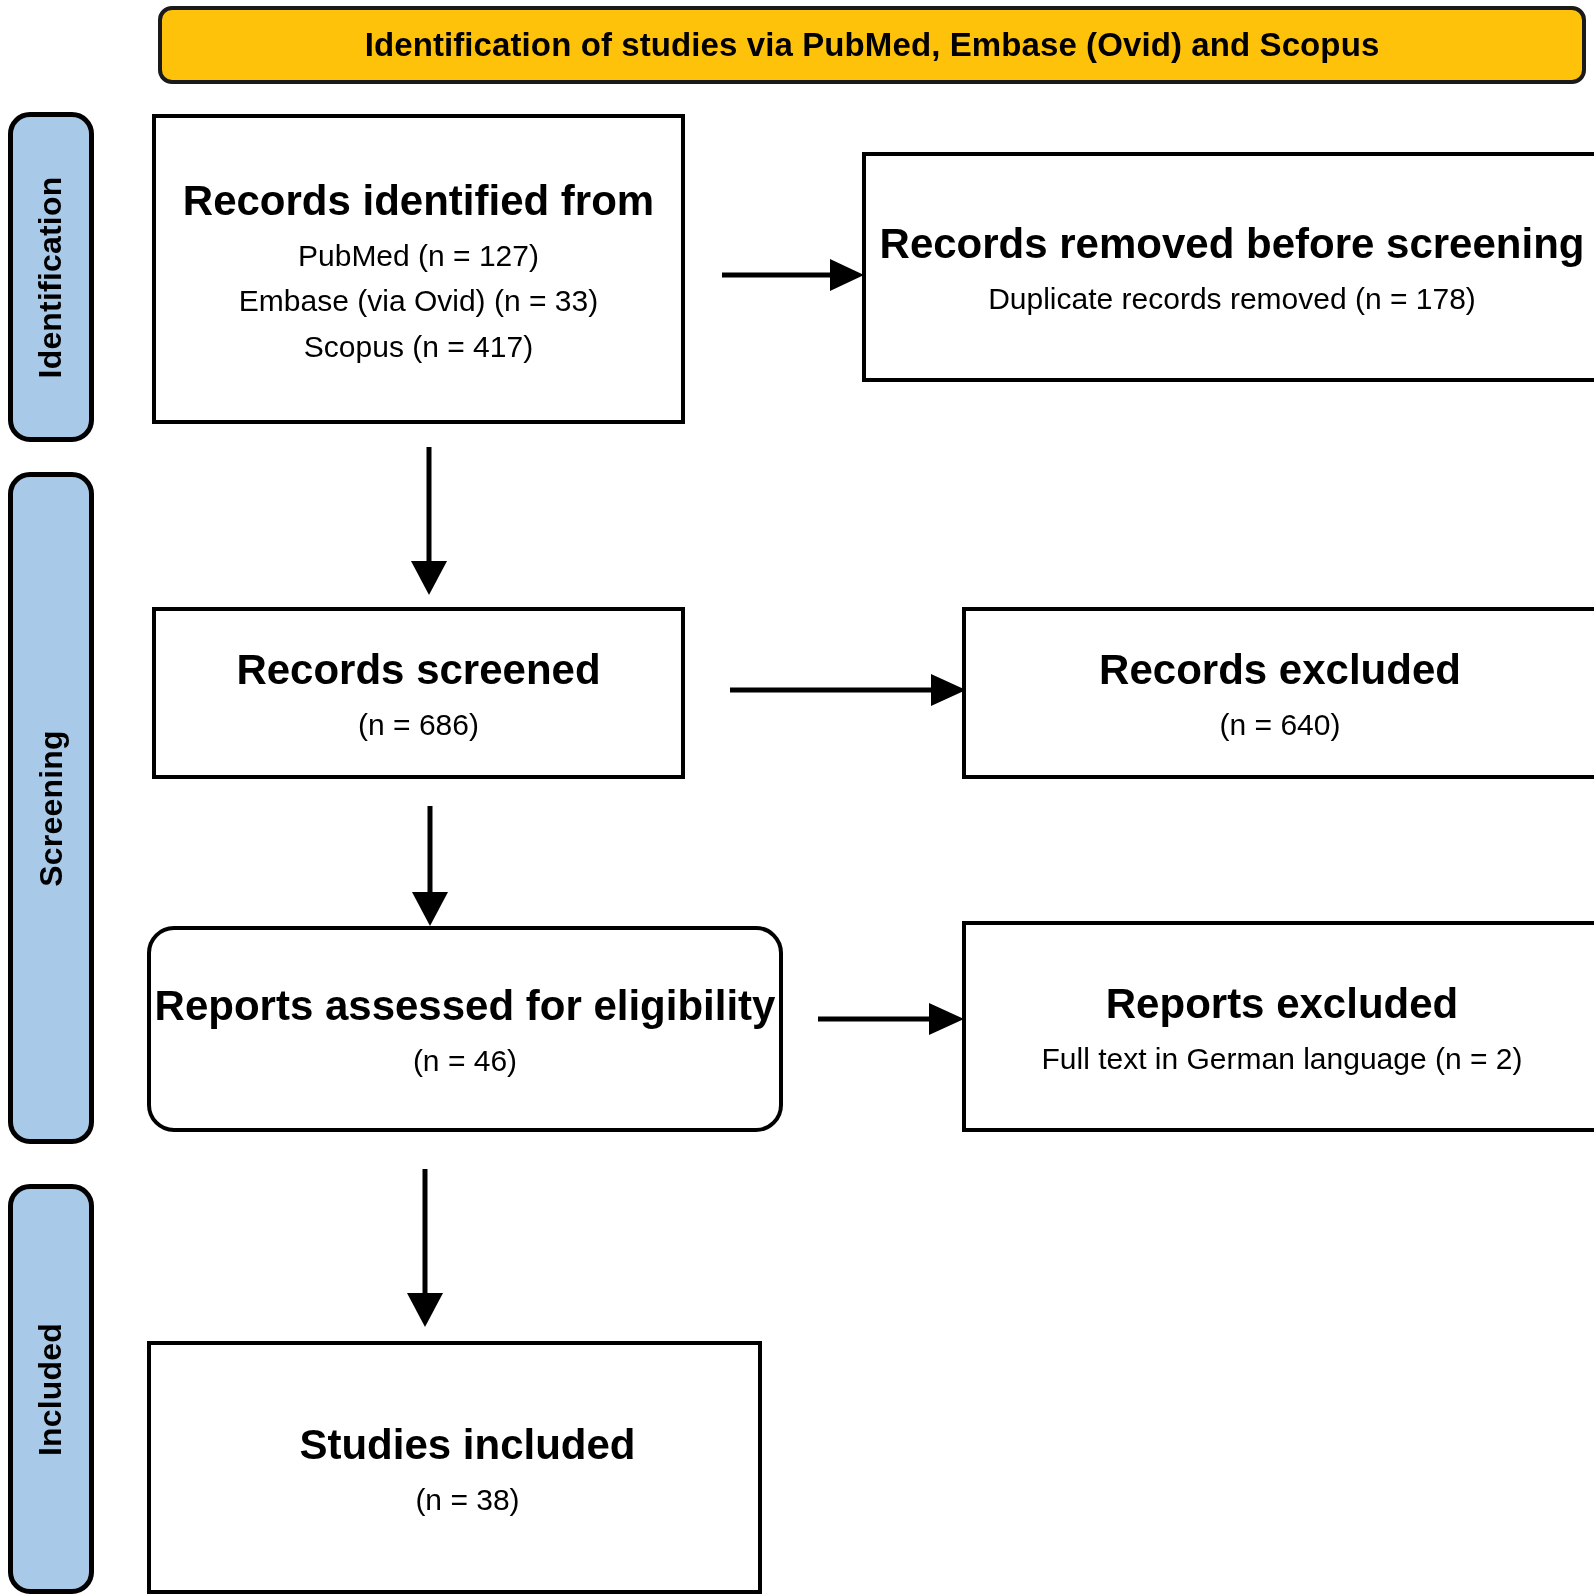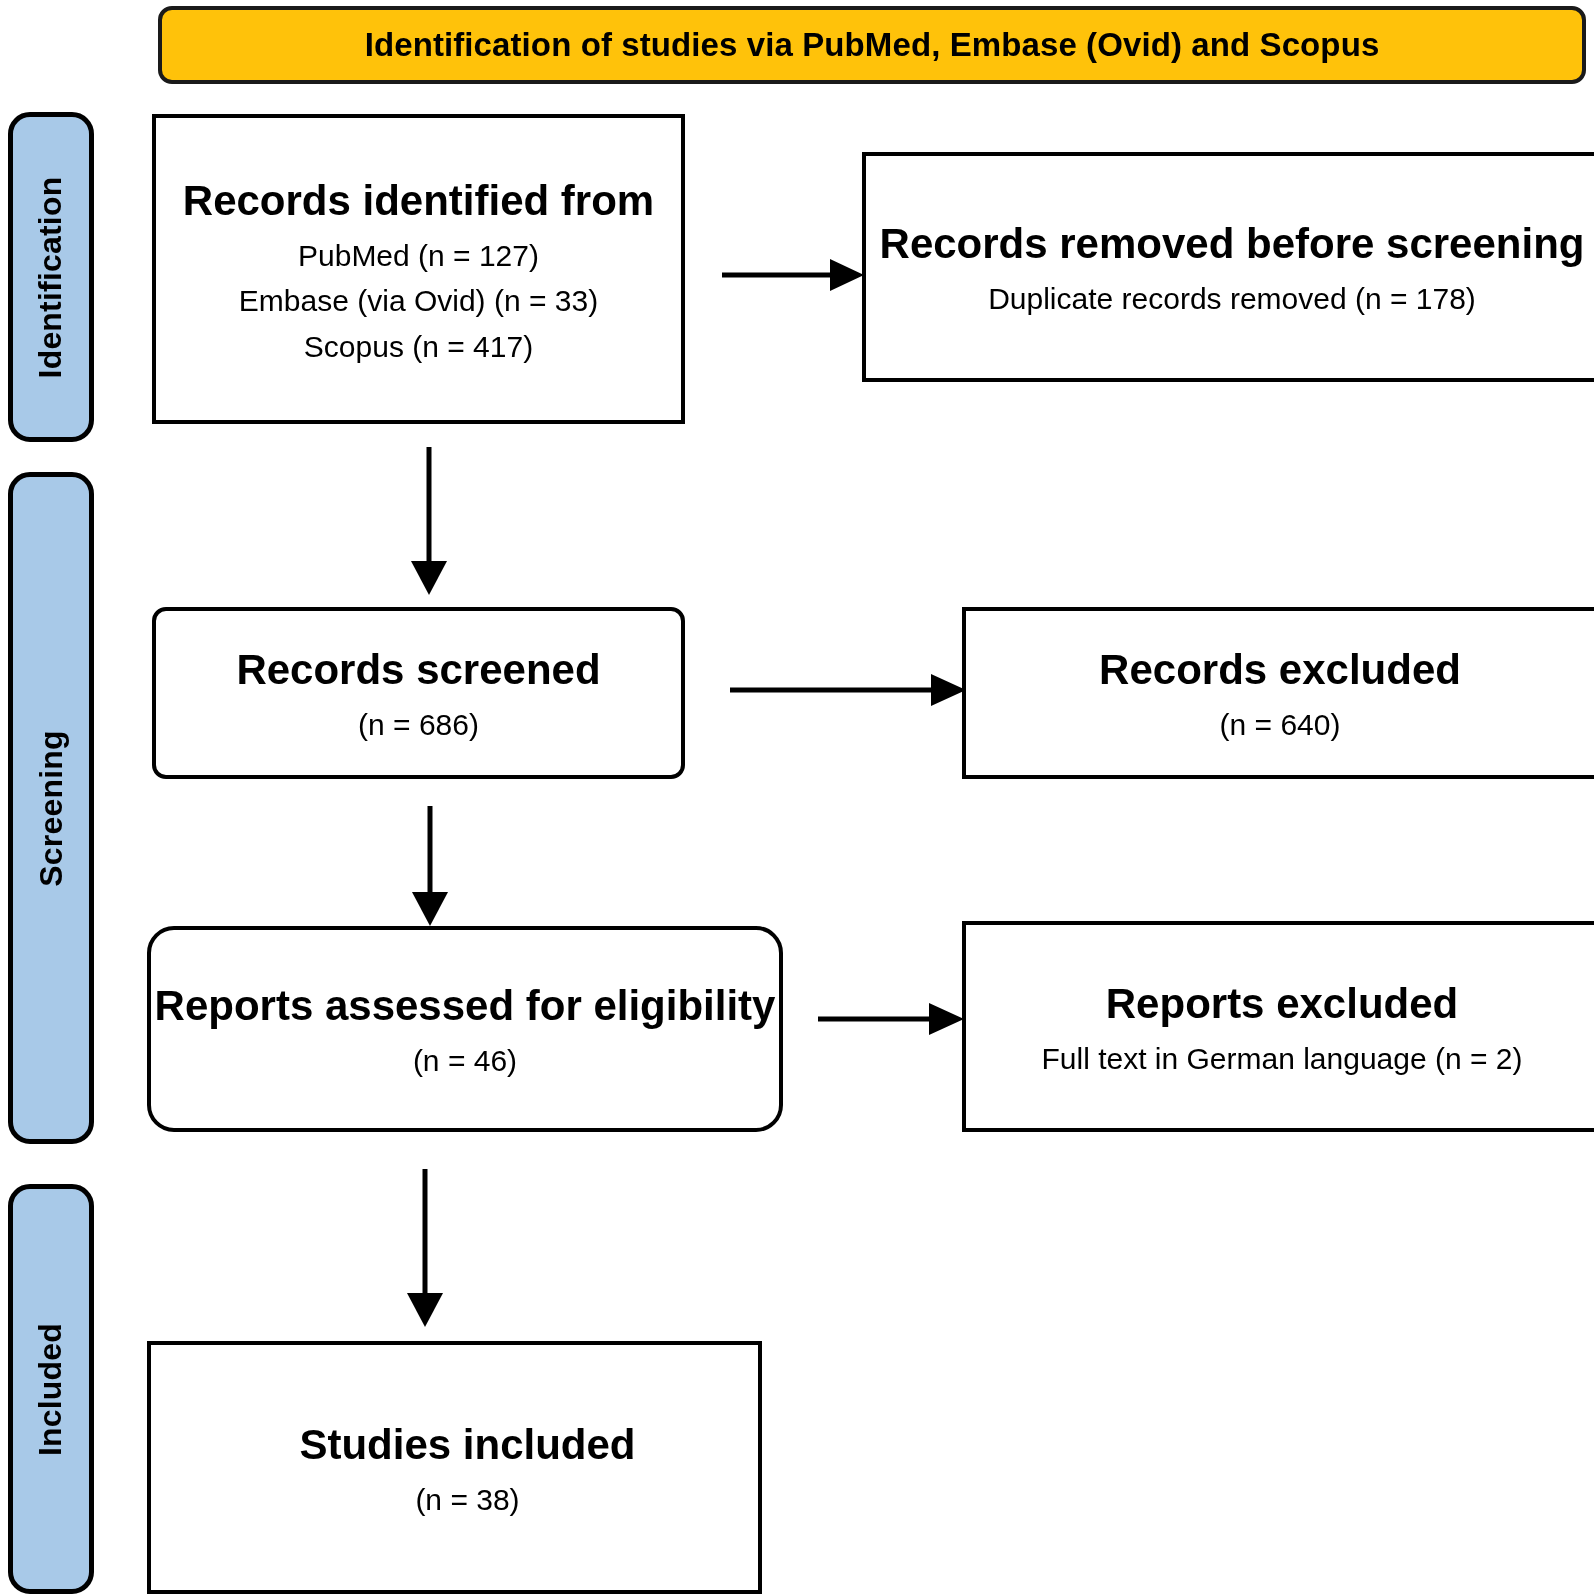--- a/index.html
+++ b/index.html
@@ -84,21 +84,21 @@
     text-align: center;
     white-space: nowrap;
   }
   .box .line.head {
     font-weight: bold;
     font-size: 42px;
   }
 
   #box-identified      { left: 152px;  top: 114px;  width: 533px;  height: 310px; }
   #box-removed         { left: 862px;  top: 152px;  width: 740px;  height: 230px; justify-content: center; }
-  #box-screened        { left: 152px;  top: 607px;  width: 533px;  height: 172px; border-radius: 14px; }
+  #box-screened        { left: 152px;  top: 607px;  width: 533px;  height: 172px; }
   #box-excluded        { left: 962px;  top: 607px;  width: 636px;  height: 172px; }
   #box-eligibility     { left: 147px;  top: 926px;  width: 636px;  height: 206px; border-radius: 27px; }
   #box-reports-excl    { left: 962px;  top: 921px;  width: 640px;  height: 211px; }
   #box-included        { left: 147px;  top: 1341px; width: 615px;  height: 253px; padding-left: 40px; }
 
   
   .arrow {
     position: absolute;
     pointer-events: none;
   }

